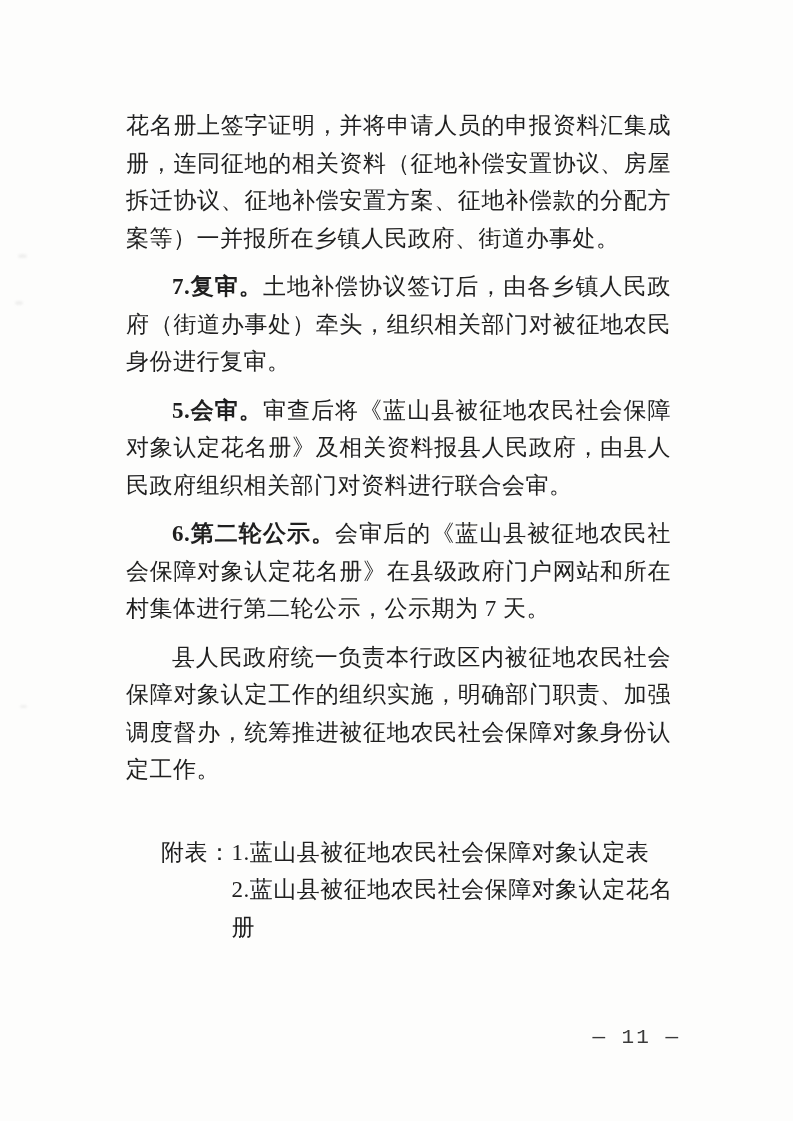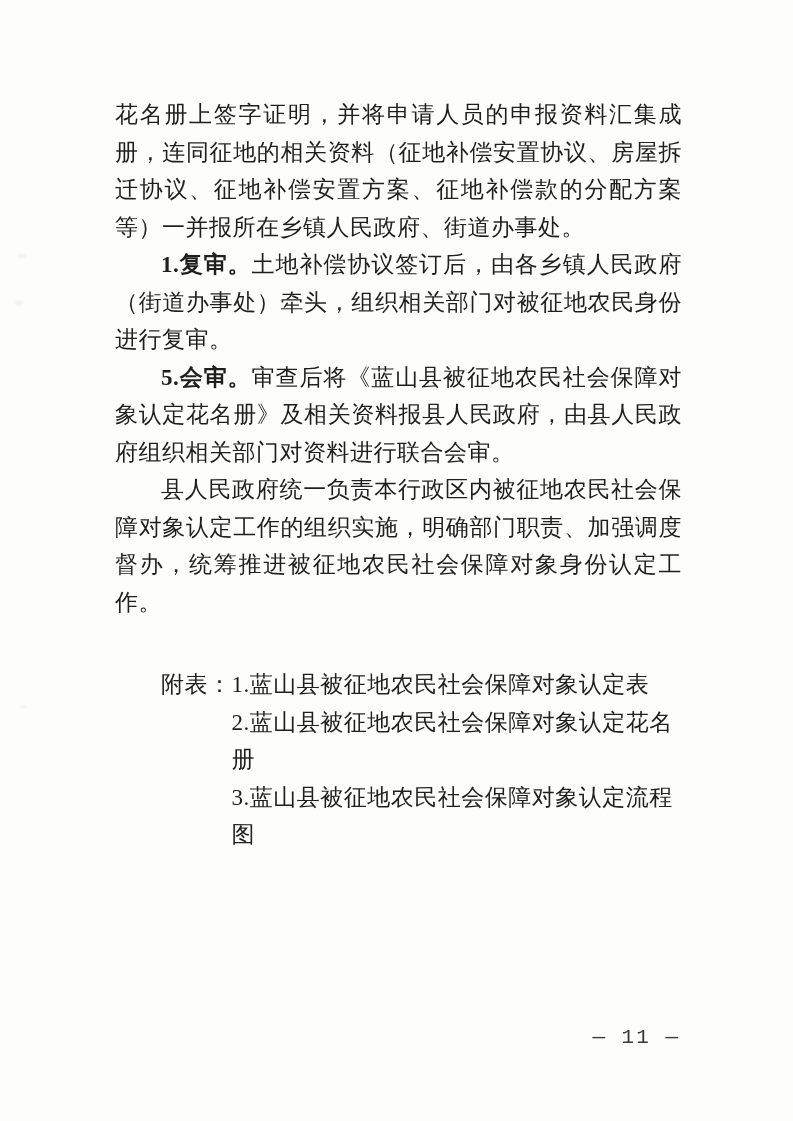--- a/index.html
+++ b/index.html
@@ -22,21 +22,21 @@
     left: 115px;
     top: 96px;
     width: 567px;
     font-size: 23px;
     line-height: 37.5px;
     text-align: justify;
     text-justify: inter-character;
     letter-spacing: 0.5px;
   }
   .para {
-    margin: 0;
+    margin: 11px;
     padding: 0;
   }
   .para.indent {
     text-indent: 2em;
   }
   .lead {
     font-weight: bold;
   }
   .attachments {
     display: flex;
@@ -75,37 +75,39 @@
 </head>
 <body>
 
 <div class="page">
 
   <div class="body-text">
 
     <p class="para">花名册上签字证明，并将申请人员的申报资料汇集成册，连同征地的相关资料（征地补偿安置协议、房屋拆迁协议、征地补偿安置方案、征地补偿款的分配方案等）一并报所在乡镇人民政府、街道办事处。</p>
 
     <p class="para indent">
-      <span class="lead">1.复审。</span><span>土地补偿协议签订后，由各乡镇人民政府（街道办事处）牵头，组织相关部门对被征地农民身份进行复审。</span>
+      <span class="lead">7.复审。</span><span>土地补偿协议签订后，由各乡镇人民政府（街道办事处）牵头，组织相关部门对被征地农民身份进行复审。</span>
     </p>
 
     <p class="para indent">
       <span class="lead">5.会审。</span><span>审查后将《蓝山县被征地农民社会保障对象认定花名册》及相关资料报县人民政府，由县人民政府组织相关部门对资料进行联合会审。</span>
     </p>
 
+    <p class="para indent">
+      <span class="lead">6.第二轮公示。</span><span>会审后的《蓝山县被征地农民社会保障对象认定花名册》在县级政府门户网站和所在村集体进行第二轮公示，公示期为 7 天。</span>
+    </p>
 
 
     <p class="para indent">县人民政府统一负责本行政区内被征地农民社会保障对象认定工作的组织实施，明确部门职责、加强调度督办，统筹推进被征地农民社会保障对象身份认定工作。</p>
 
     <div class="attachments">
       <span class="att-label">附表：</span>
       <div class="att-items">
         <div>1.蓝山县被征地农民社会保障对象认定表</div>
         <div>2.蓝山县被征地农民社会保障对象认定花名册</div>
-        <div>3.蓝山县被征地农民社会保障对象认定流程图</div>
       </div>
     </div>
 
   </div>
 
   <div class="page-number">— 11 —</div>
 
   <div class="smudge s1"></div>
   <div class="smudge s2"></div>
   <div class="smudge s3"></div>

